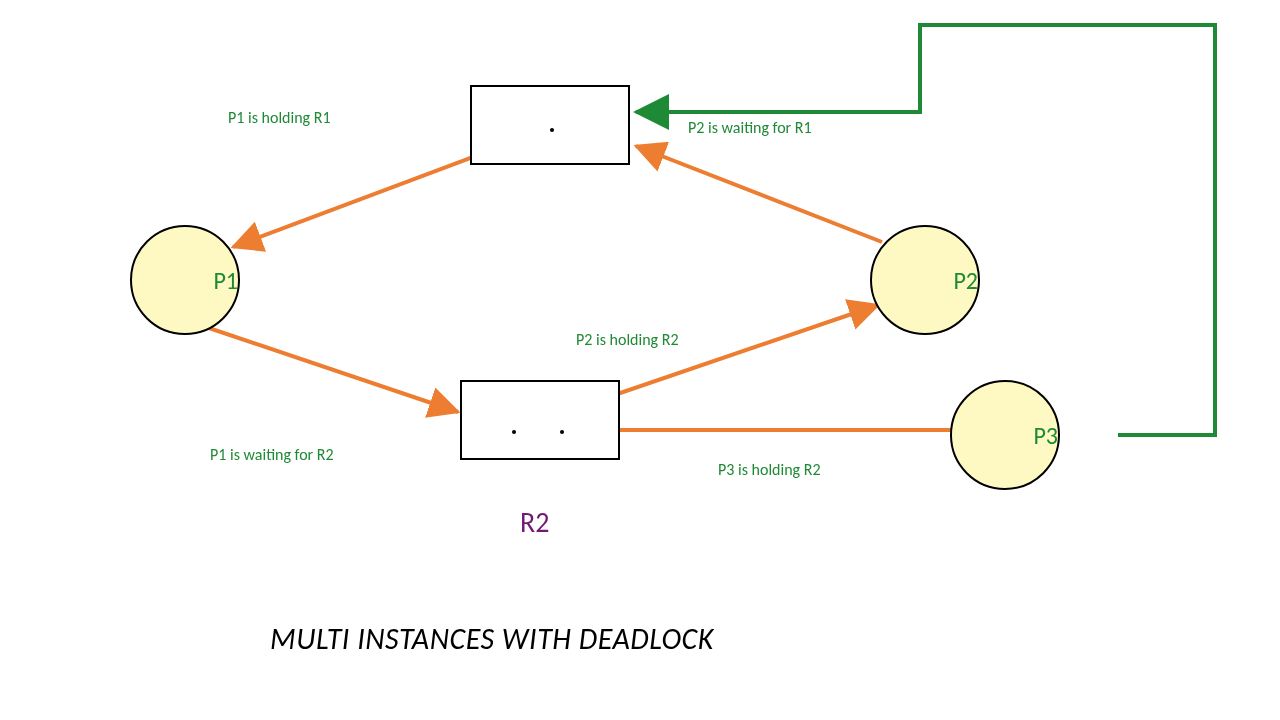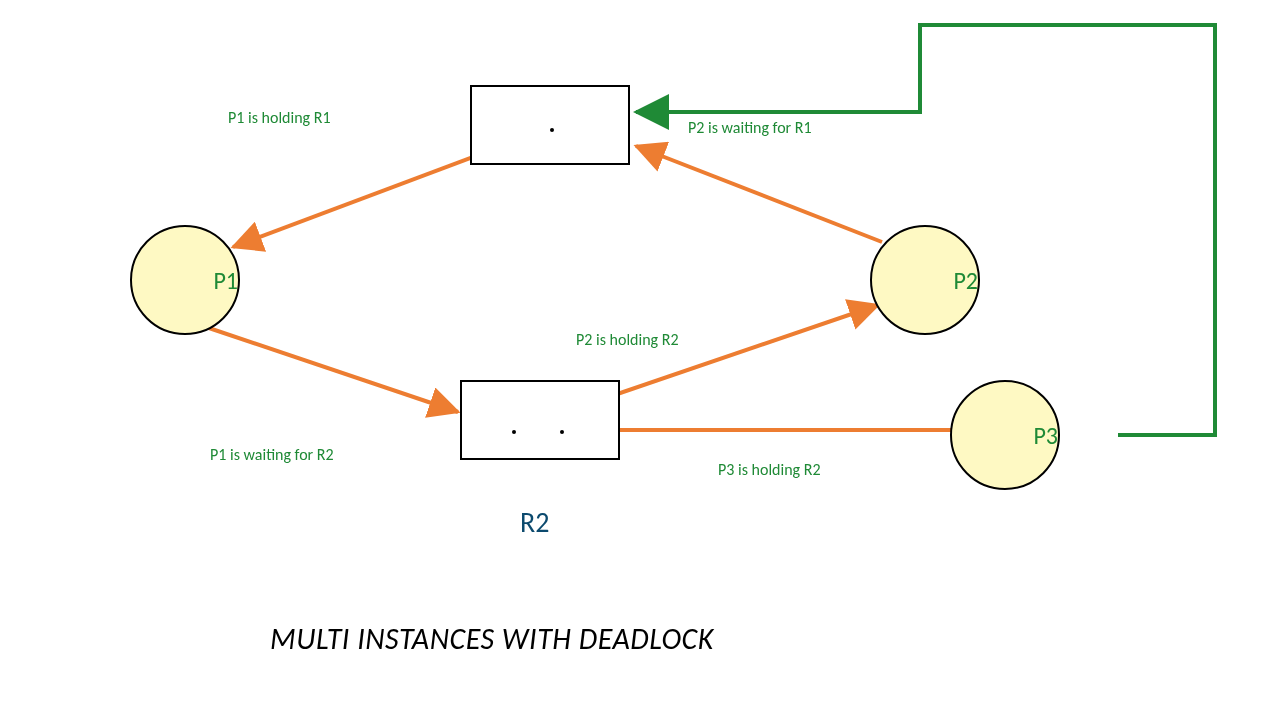--- a/index.html
+++ b/index.html
@@ -48,21 +48,21 @@
     background: #000;
   }
   .edge-label {
     position: absolute;
     color: #1f8a36;
     font-size: 16px;
     white-space: nowrap;
   }
   .res-label {
     position: absolute;
-    color: #0c4a6e;
+    color: #701a75;
     font-size: 28px;
   }
   .title {
     position: absolute;
     color: #000;
     font-size: 30px;
     letter-spacing: 0.5px;
     font-style: italic;
   }
 </style>

